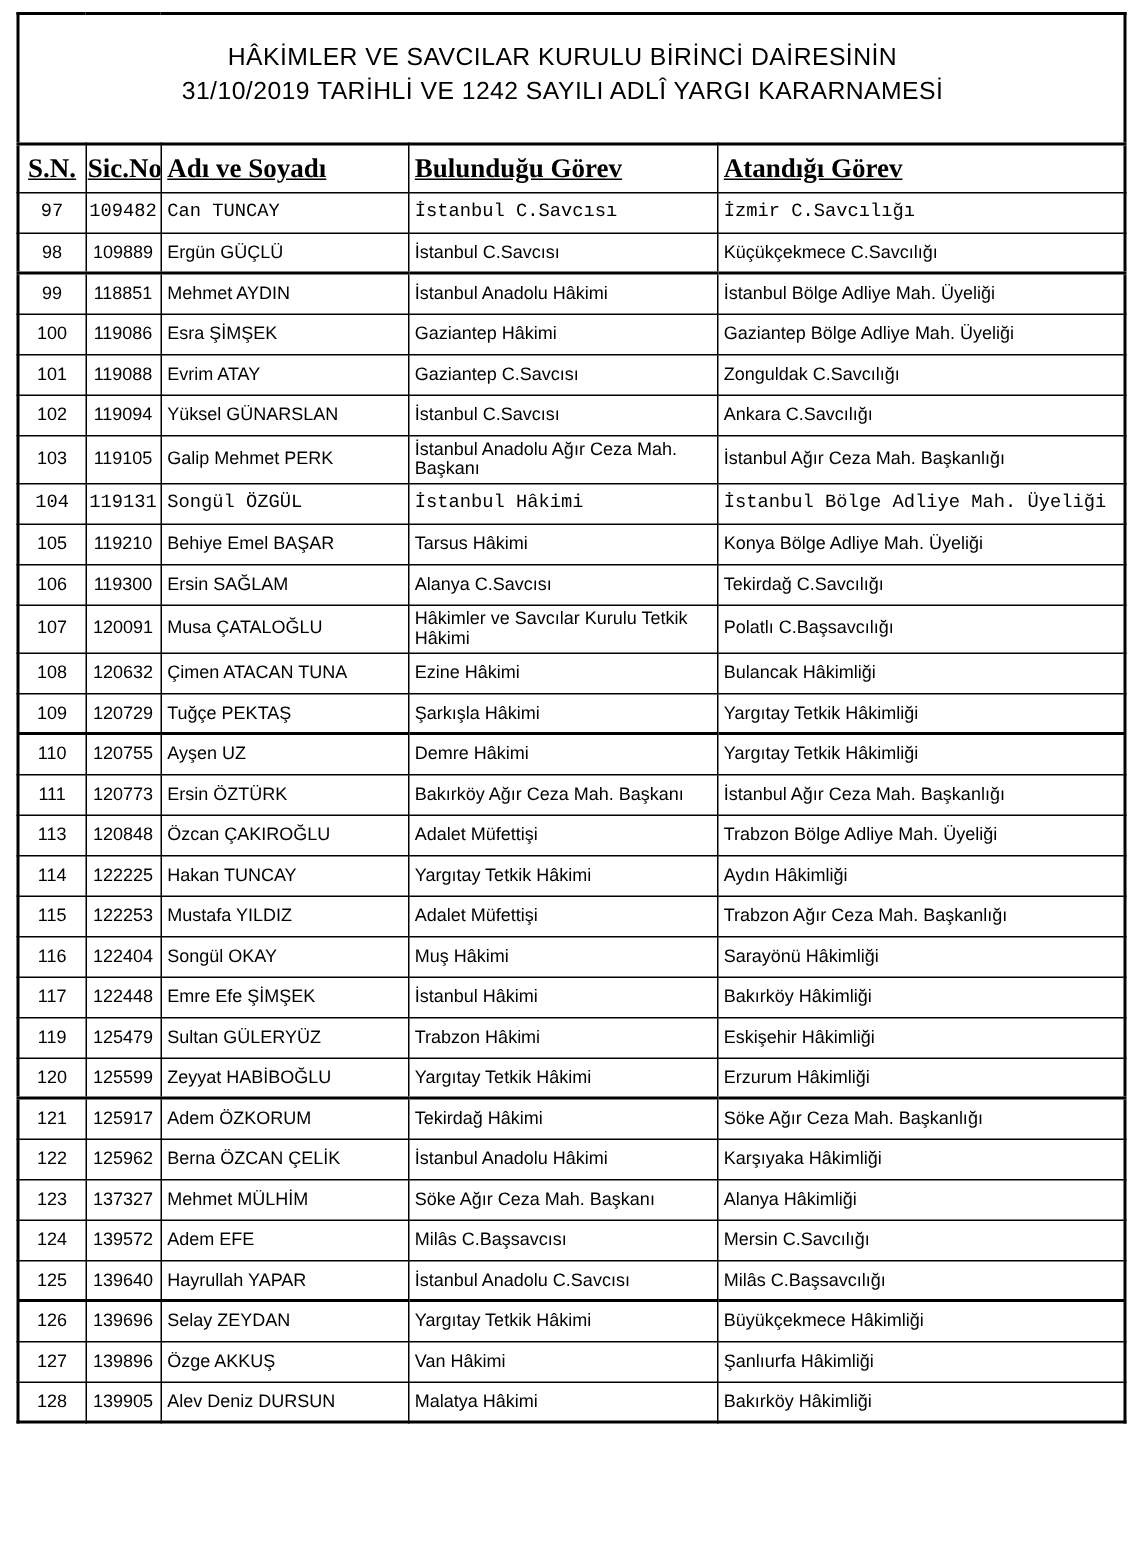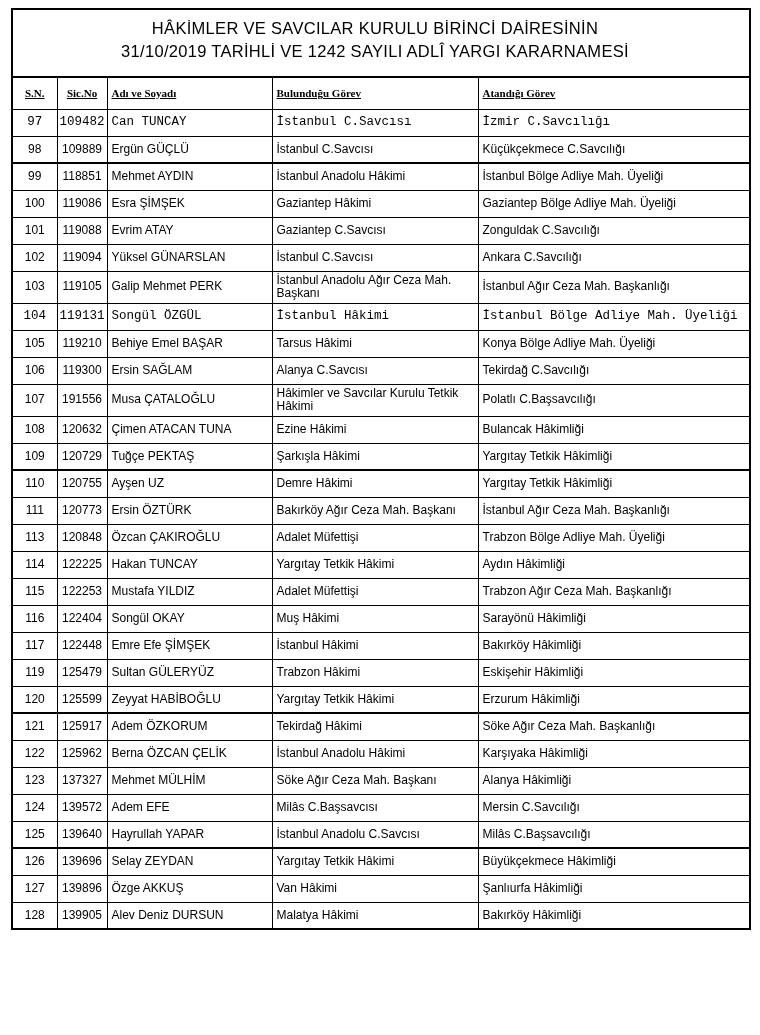--- a/index.html
+++ b/index.html
@@ -27,35 +27,35 @@
   col.c-from { width: 206px; }
   col.c-to   { width: 272px; }
 
   th, td {
     border: 1px solid #000;
     box-sizing: border-box;
     overflow: hidden;
   }
 
   th.title-cell {
-    height: 68px;
+    height: 87px;
     text-align: center;
     vertical-align: middle;
     font-weight: 400;
     font-size: 16.5px;
     line-height: 23px;
     letter-spacing: 0.3px;
     border-bottom: 2px solid #000;
     padding: 2px 16px 8px 4px;
   }
 
   tr.col-headers th {
     font-family: "Liberation Serif", serif;
     font-weight: bold;
-    font-size: 11px;
+    font-size: 18px;
     text-decoration: underline;
     text-align: left;
     vertical-align: middle;
     height: 32px;
     padding: 2px 2px 2px 4px;
     white-space: nowrap;
   }
   tr.col-headers th.center { text-align: center; padding-left: 1px; padding-right: 1px; }
 
   tbody td {
@@ -168,21 +168,21 @@
         </tr>
         <tr>
           <td class="c">106</td>
           <td class="c">119300</td>
           <td>Ersin SAĞLAM</td>
           <td>Alanya C.Savcısı</td>
           <td>Tekirdağ C.Savcılığı</td>
         </tr>
         <tr>
           <td class="c">107</td>
-          <td class="c">191556</td>
+          <td class="c">120091</td>
           <td>Musa ÇATALOĞLU</td>
           <td>Hâkimler ve Savcılar Kurulu Tetkik Hâkimi</td>
           <td>Polatlı C.Başsavcılığı</td>
         </tr>
         <tr>
           <td class="c">108</td>
           <td class="c">120632</td>
           <td>Çimen ATACAN TUNA</td>
           <td>Ezine Hâkimi</td>
           <td>Bulancak Hâkimliği</td>

